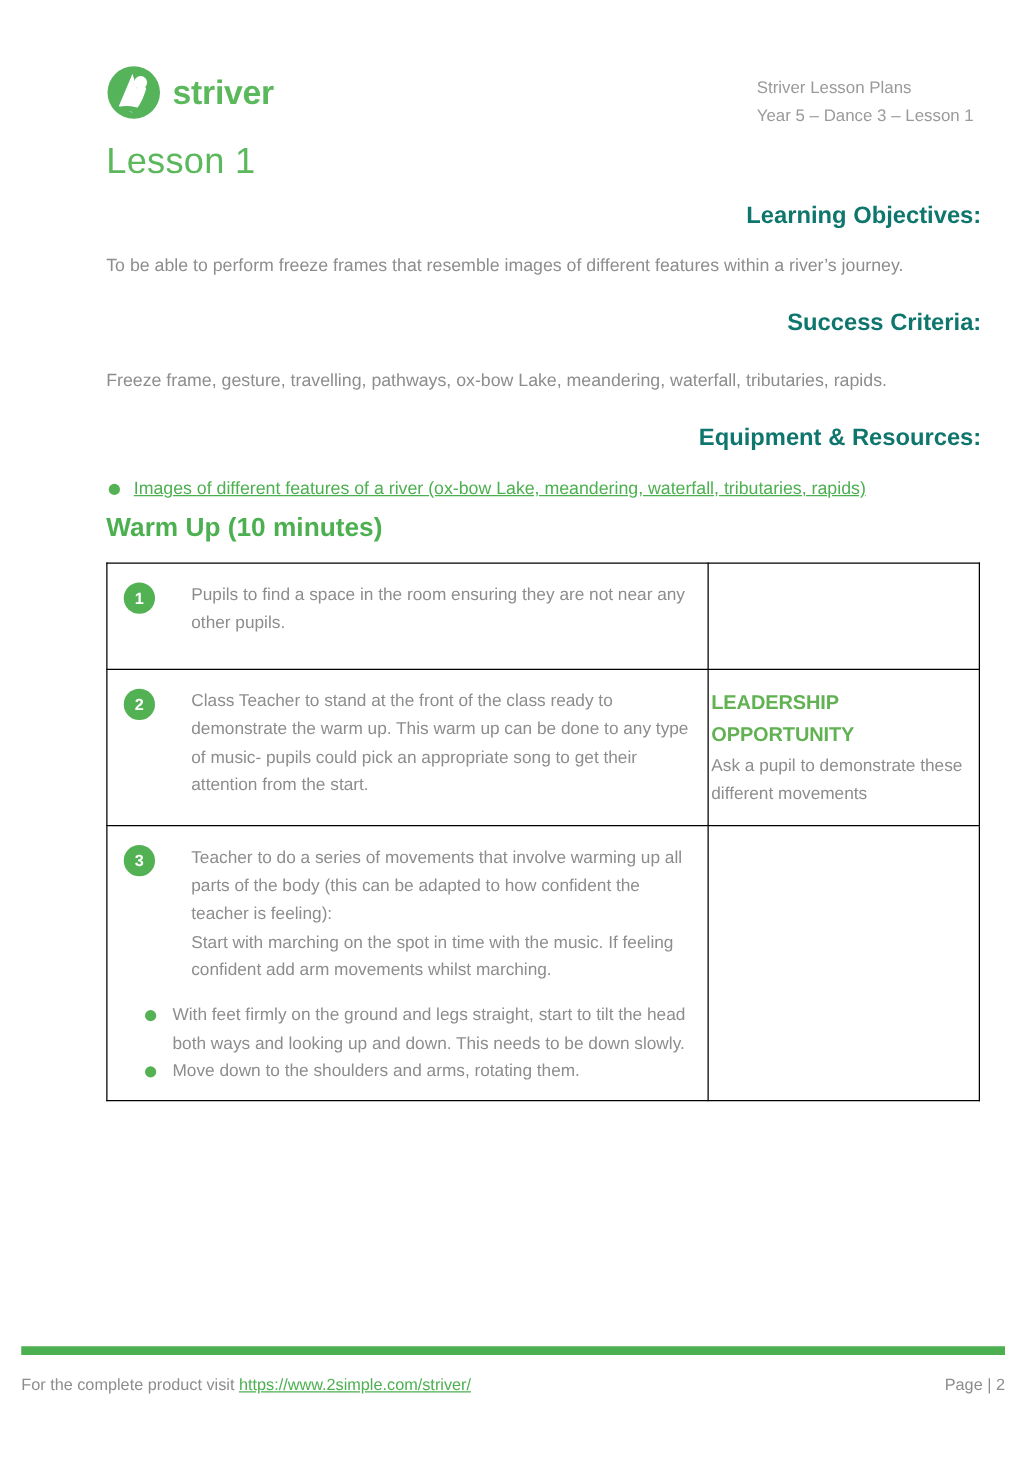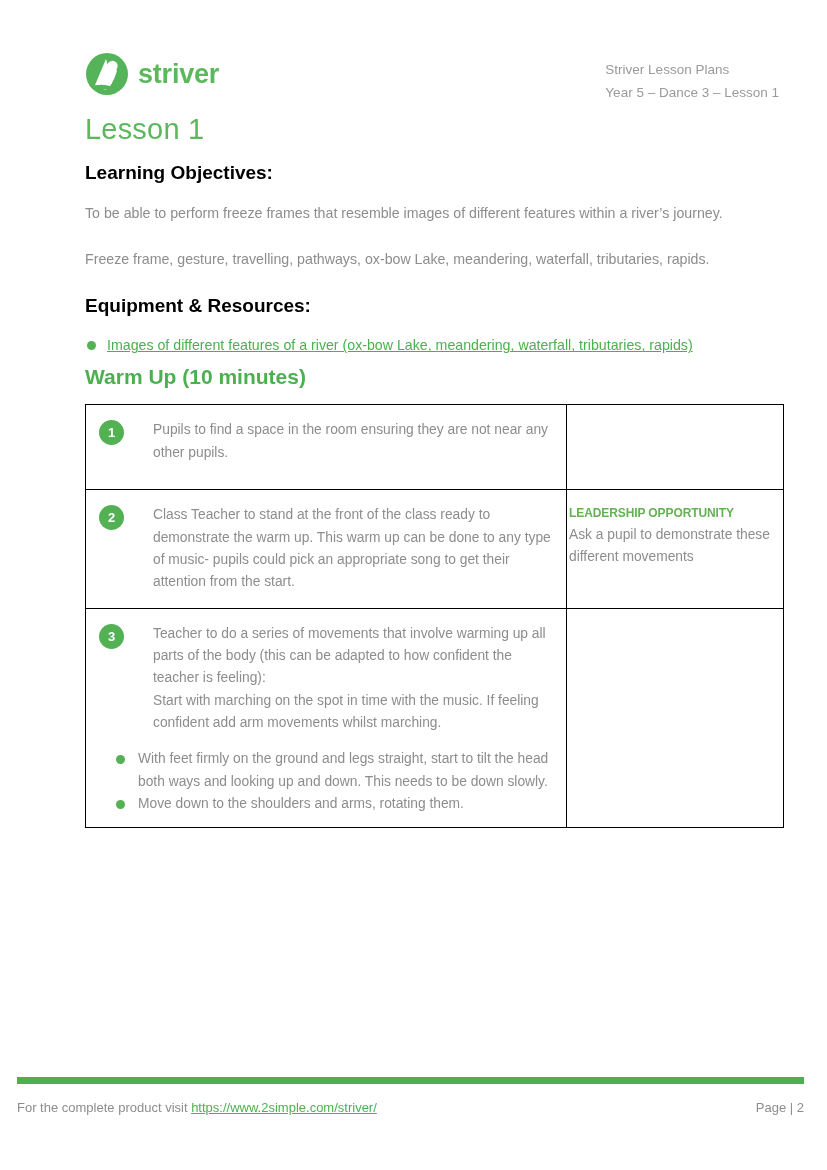--- a/index.html
+++ b/index.html
@@ -72,24 +72,25 @@
   .lesson-title {
     font-size: 29px;
     color: #5cb85c;
     font-weight: normal;
     margin: 0 0 14px 0;
     line-height: 1.2;
     letter-spacing: 0.2px;
   }
   h2.section-heading {
     font-size: 19px;
-    color: #000000;
+    color: #0f766e;
     font-weight: bold;
     margin: 0 0 16px 0;
     line-height: 1.25;
+    text-align: right;
   }
   .section {
     margin-bottom: 22px;
   }
   p.body-text {
     font-size: 14.2px;
     line-height: 1.73;
     color: #8d8d8d;
     margin: 0;
     font-weight: normal;
@@ -183,21 +184,21 @@
   }
   .cell-side {
     padding: 14px 6px 14px 2px;
     font-size: 13.8px;
     line-height: 1.62;
     color: #8d8d8d;
   }
   .leadership-title {
     color: #62b254;
     font-weight: bold;
-    font-size: 12px;
+    font-size: 16px;
     letter-spacing: -0.1px;
     display: block;
   }
   ul.sub-bullets {
     list-style: none;
     margin: 0;
     padding: 0 0 0 30px;
   }
   ul.sub-bullets > li {
     position: relative;
@@ -269,20 +270,21 @@
   <div class="content">
 
     <h1 class="lesson-title">Lesson  1</h1>
 
     <div class="section">
       <h2 class="section-heading">Learning Objectives:</h2>
       <p class="body-text">To be able to perform freeze frames that resemble images of different features within a river’s journey.</p>
     </div>
 
     <div class="section">
+      <h2 class="section-heading">Success Criteria:</h2>
     </div>
 
     <div class="section">
       <p class="body-text">Freeze frame, gesture, travelling, pathways, ox-bow Lake, meandering, waterfall, tributaries, rapids.</p>
     </div>
 
     <div class="section" style="margin-bottom:6px;">
       <h2 class="section-heading">Equipment &amp; Resources:</h2>
       <ul class="bullets tight">
         <li>

